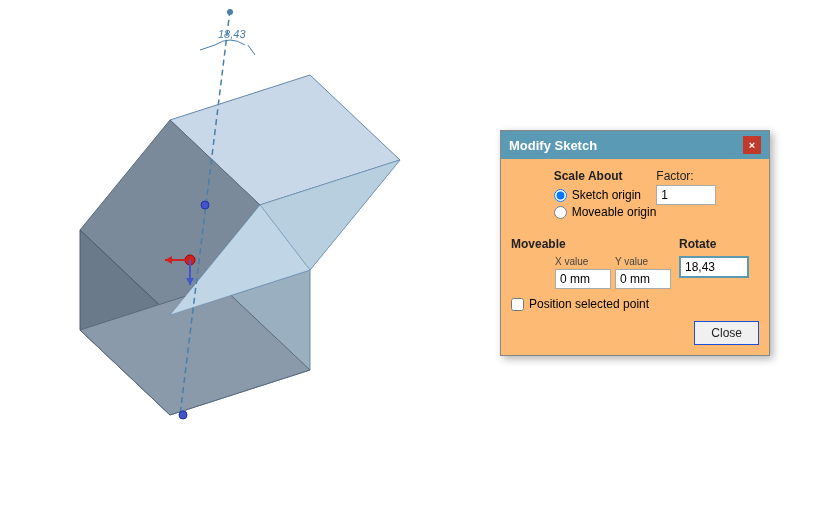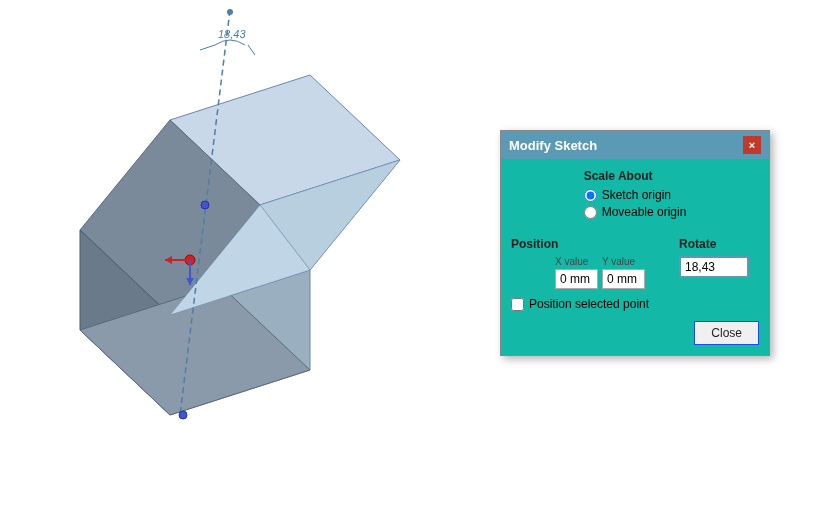--- a/index.html
+++ b/index.html
@@ -29,21 +29,21 @@
       width: 500px;
       height: 510px;
     }
 
     
     .dialog {
       position: absolute;
       top: 130px;
       left: 500px;
       width: 270px;
-      background: #14b8a6;
+      background: #fdba74;
       border: 1px solid #888;
       box-shadow: 3px 3px 8px rgba(0,0,0,0.3);
     }
 
     .dialog-titlebar {
       background: #5b9ab5;
       color: white;
       padding: 5px 8px;
       font-size: 13px;
       font-weight: bold;
@@ -128,21 +128,21 @@
       width: 80px;
     }
 
     .xy-row {
       display: flex;
       gap: 4px;
       margin-left: 44px;
     }
 
     .xy-input {
-      width: 43px;
+      width: 56px;
       border: 1px solid #aaa;
       padding: 2px 4px;
       font-size: 12px;
       background: white;
     }
 
     .rotate-input {
       width: 70px;
       border: 1px solid #5b9ab5;
       border-width: 2px;
@@ -249,25 +249,29 @@
           <label class="radio-row">
             <input type="radio" name="scale_about" checked="" style="">
             <span>Sketch origin</span>
           </label>
           <label class="radio-row">
             <input type="radio" name="scale_about" style="">
             <span>Moveable origin</span>
           </label>
         </div>
       </div>
+      <div>
+        <div class="factor-label">Factor:</div>
+        <input type="text" class="factor-input" value="1" style="">
+      </div>
     </div>
 
     <div class="translate-rotate-row">
       <div class="translate-section">
-        <div class="section-label">Position</div>
+        <div class="section-label">Moveable</div>
         <div class="xy-row">
           <div class="xy-col">
             <span class="xy-sub-label">X value</span>
             <input type="text" class="xy-input" value="0 mm" style="">
           </div>
           <div class="xy-col">
             <span class="xy-sub-label">Y value</span>
             <input type="text" class="xy-input" value="0 mm" style="">
           </div>
         </div>

